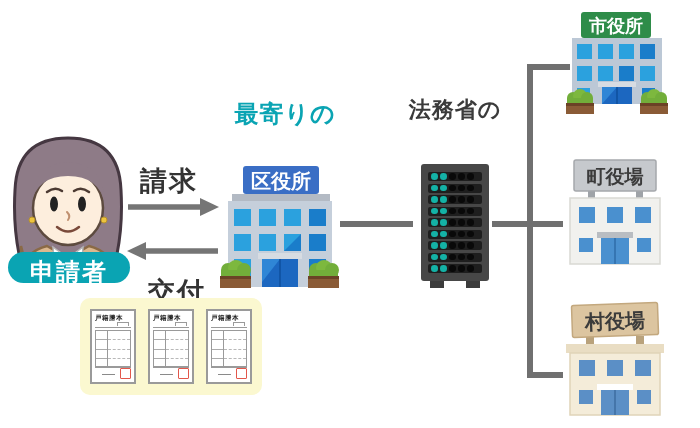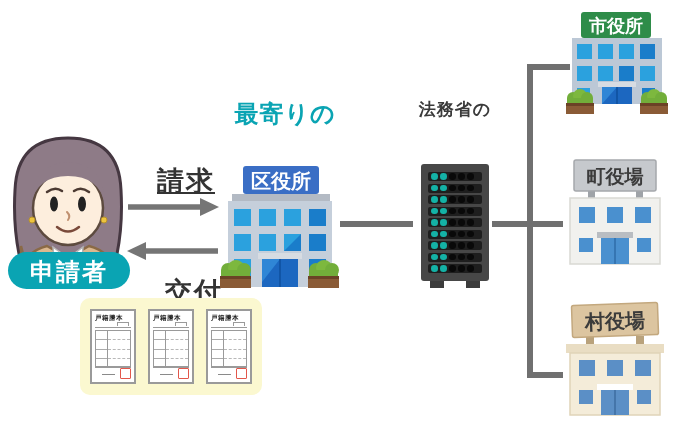--- a/index.html
+++ b/index.html
@@ -3,27 +3,27 @@
 <meta charset="utf-8">
 <style>
   html,body { margin:0; padding:0; }
   body { width:700px; height:428px; background:#ffffff; font-family:"DejaVu Sans",sans-serif; overflow:hidden; }
   #stage { position:relative; width:700px; height:428px; background:#fff; }
   .abs { position:absolute; }
 
   .teal-title { position:absolute; left:183px; top:90px; width:204px; text-align:center;
     color:#0aa4b3; font-weight:bold; font-size:24px; line-height:32px; letter-spacing:1px;margin-top:8px; }
   .moj-title { position:absolute; left:393px; top:96px; width:124px; text-align:center;
-    color:#3a3a3a; font-weight:bold; font-size:17px; line-height:27px; letter-spacing:1px; }
-  .flow-label { position:absolute; width:92px; text-align:right; color:#333333;
-    font-weight:bold; font-size:27px; letter-spacing:2px;text-decoration:underline; }
+    color:#3a3a3a; font-weight:bold; font-size:22px; line-height:27px; letter-spacing:1px; }
+  .flow-label { position:absolute; width:92px; text-align:center; color:#333333;
+    font-weight:bold; font-size:27px; letter-spacing:2px; }
   #label-request { left:123px; top:163px; }
   #label-issue   { left:131px; top:267px;margin-top:7px; }
 
-  .pill { position:absolute; left:8px; top:252px; width:122px; height:37px; border-radius:21px;
+  .pill { position:absolute; left:8px; top:252px; width:122px; height:31px; border-radius:21px;
     background:#0aa4b3; color:#ffffff; font-weight:bold; font-size:24px; line-height:41px;
     text-align:center; letter-spacing:2px; }
 
   .line { position:absolute; background:#707070; }
   #line-h1 { left:340px; top:221px; width:73px; height:6px; }
   #line-h2 { left:492px; top:221px; width:71px; height:6px; }
   #line-v  { left:527px; top:64px;  width:6px;  height:314px; }
   #line-b1 { left:527px; top:64px;  width:43px; height:6px; }
   #line-b2 { left:527px; top:372px; width:36px; height:6px; }
 

